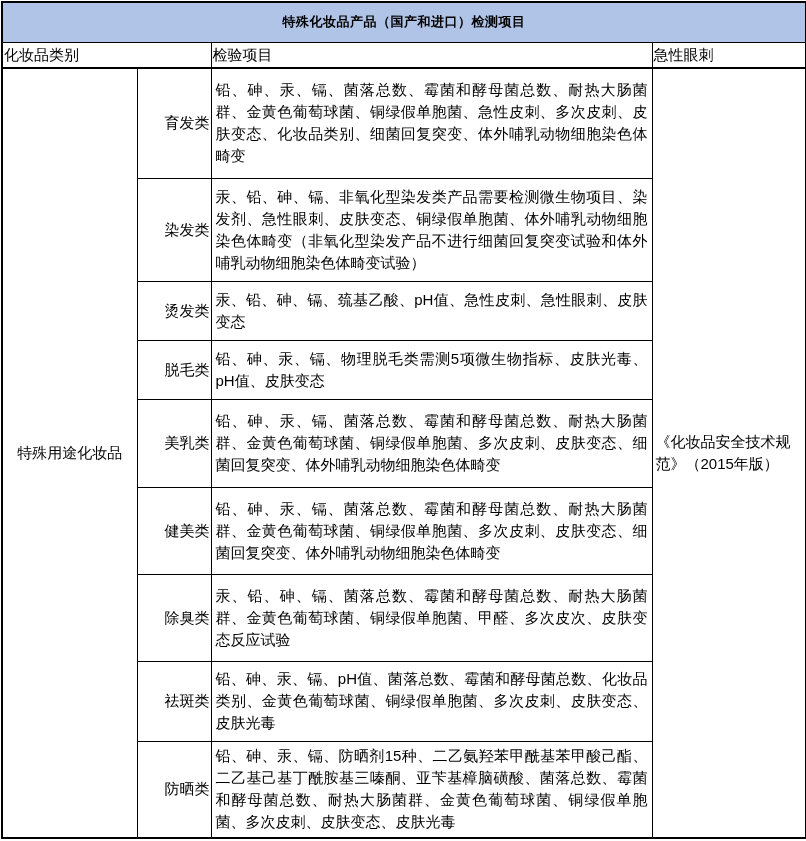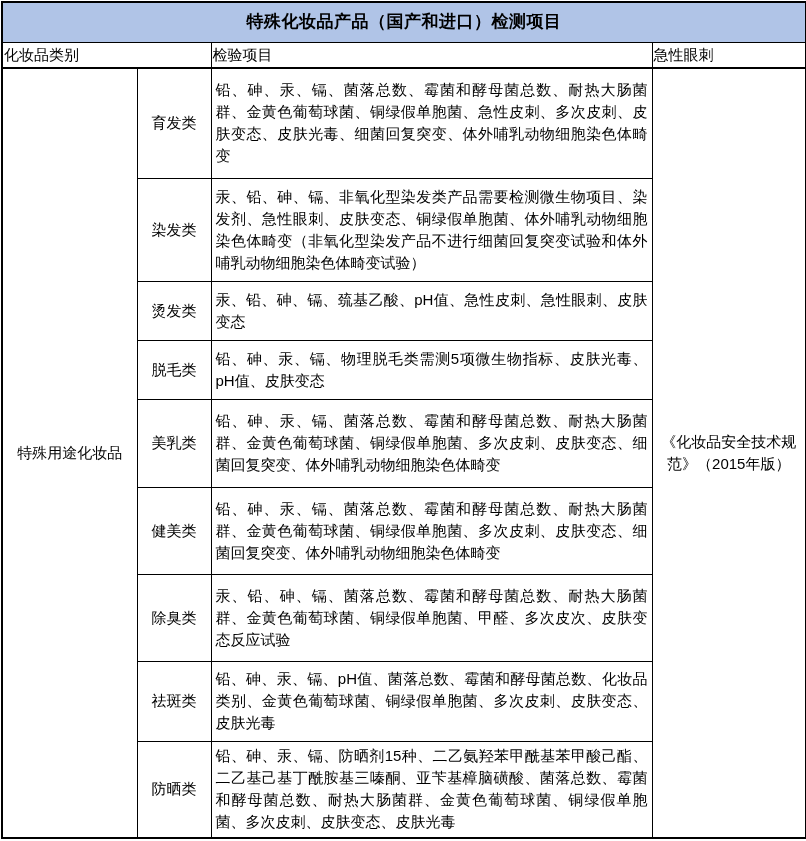--- a/index.html
+++ b/index.html
@@ -32,46 +32,46 @@
     border: 1px solid var(--border, #000000);
     box-sizing: border-box;
     overflow: hidden;
   }
   td.title-cell {
     height: 40px;
     background: var(--title_bg, #b0c4e7);
     text-align: center;
     vertical-align: middle;
     font-weight: bold;
-    font-size: 17px;
+    font-size: 13px;
     border-bottom: 3px solid var(--border, #000000);
     letter-spacing: 0.5px;
   }
   tr.header-row td {
     height: 26px;
     text-align: left;
     vertical-align: middle;
     border-bottom: 2px solid var(--border, #000000);
   }
   td.group-cell {
     text-align: center;
     vertical-align: middle;
   }
   td.cat-cell {
-    text-align: center;
+    text-align: right;
     vertical-align: middle;
   }
   td.items-cell {
     text-align: justify;
     text-justify: inter-ideograph;
     vertical-align: middle;
     padding: 3px 4px 3px 4px;
   }
   td.method-cell {
-    text-align: center;
+    text-align: left;
     vertical-align: middle;
     padding: 2px 3px;
   }
 </style>
 </head>
 <body>
 
 <div class="page">
   <table class="insp">
     <colgroup>
@@ -86,21 +86,21 @@
       </tr>
       <tr class="header-row">
         <td colspan="2">化妆品类别</td>
         <td>检验项目</td>
         <td>急性眼刺</td>
       </tr>
 
       <tr style="height:110px">
         <td class="group-cell" rowspan="9">特殊用途化妆品</td>
         <td class="cat-cell">育发类</td>
-        <td class="items-cell">铅、砷、汞、镉、菌落总数、霉菌和酵母菌总数、耐热大肠菌群、金黄色葡萄球菌、铜绿假单胞菌、急性皮刺、多次皮刺、皮肤变态、皮肤光毒、细菌回复突变、体外哺乳动物细胞染色体畸变</td>
+        <td class="items-cell">铅、砷、汞、镉、菌落总数、霉菌和酵母菌总数、耐热大肠菌群、金黄色葡萄球菌、铜绿假单胞菌、急性皮刺、多次皮刺、皮肤变态、化妆品类别、细菌回复突变、体外哺乳动物细胞染色体畸变</td>
         <td class="method-cell" rowspan="9">《化妆品安全技术规范》（2015年版）</td>
       </tr>
 
       <tr style="height:103px">
         <td class="cat-cell">染发类</td>
         <td class="items-cell">汞、铅、砷、镉、非氧化型染发类产品需要检测微生物项目、染发剂、急性眼刺、皮肤变态、铜绿假单胞菌、体外哺乳动物细胞染色体畸变（非氧化型染发产品不进行细菌回复突变试验和体外哺乳动物细胞染色体畸变试验）</td>
       </tr>
 
       <tr style="height:59px">
         <td class="cat-cell">烫发类</td>

